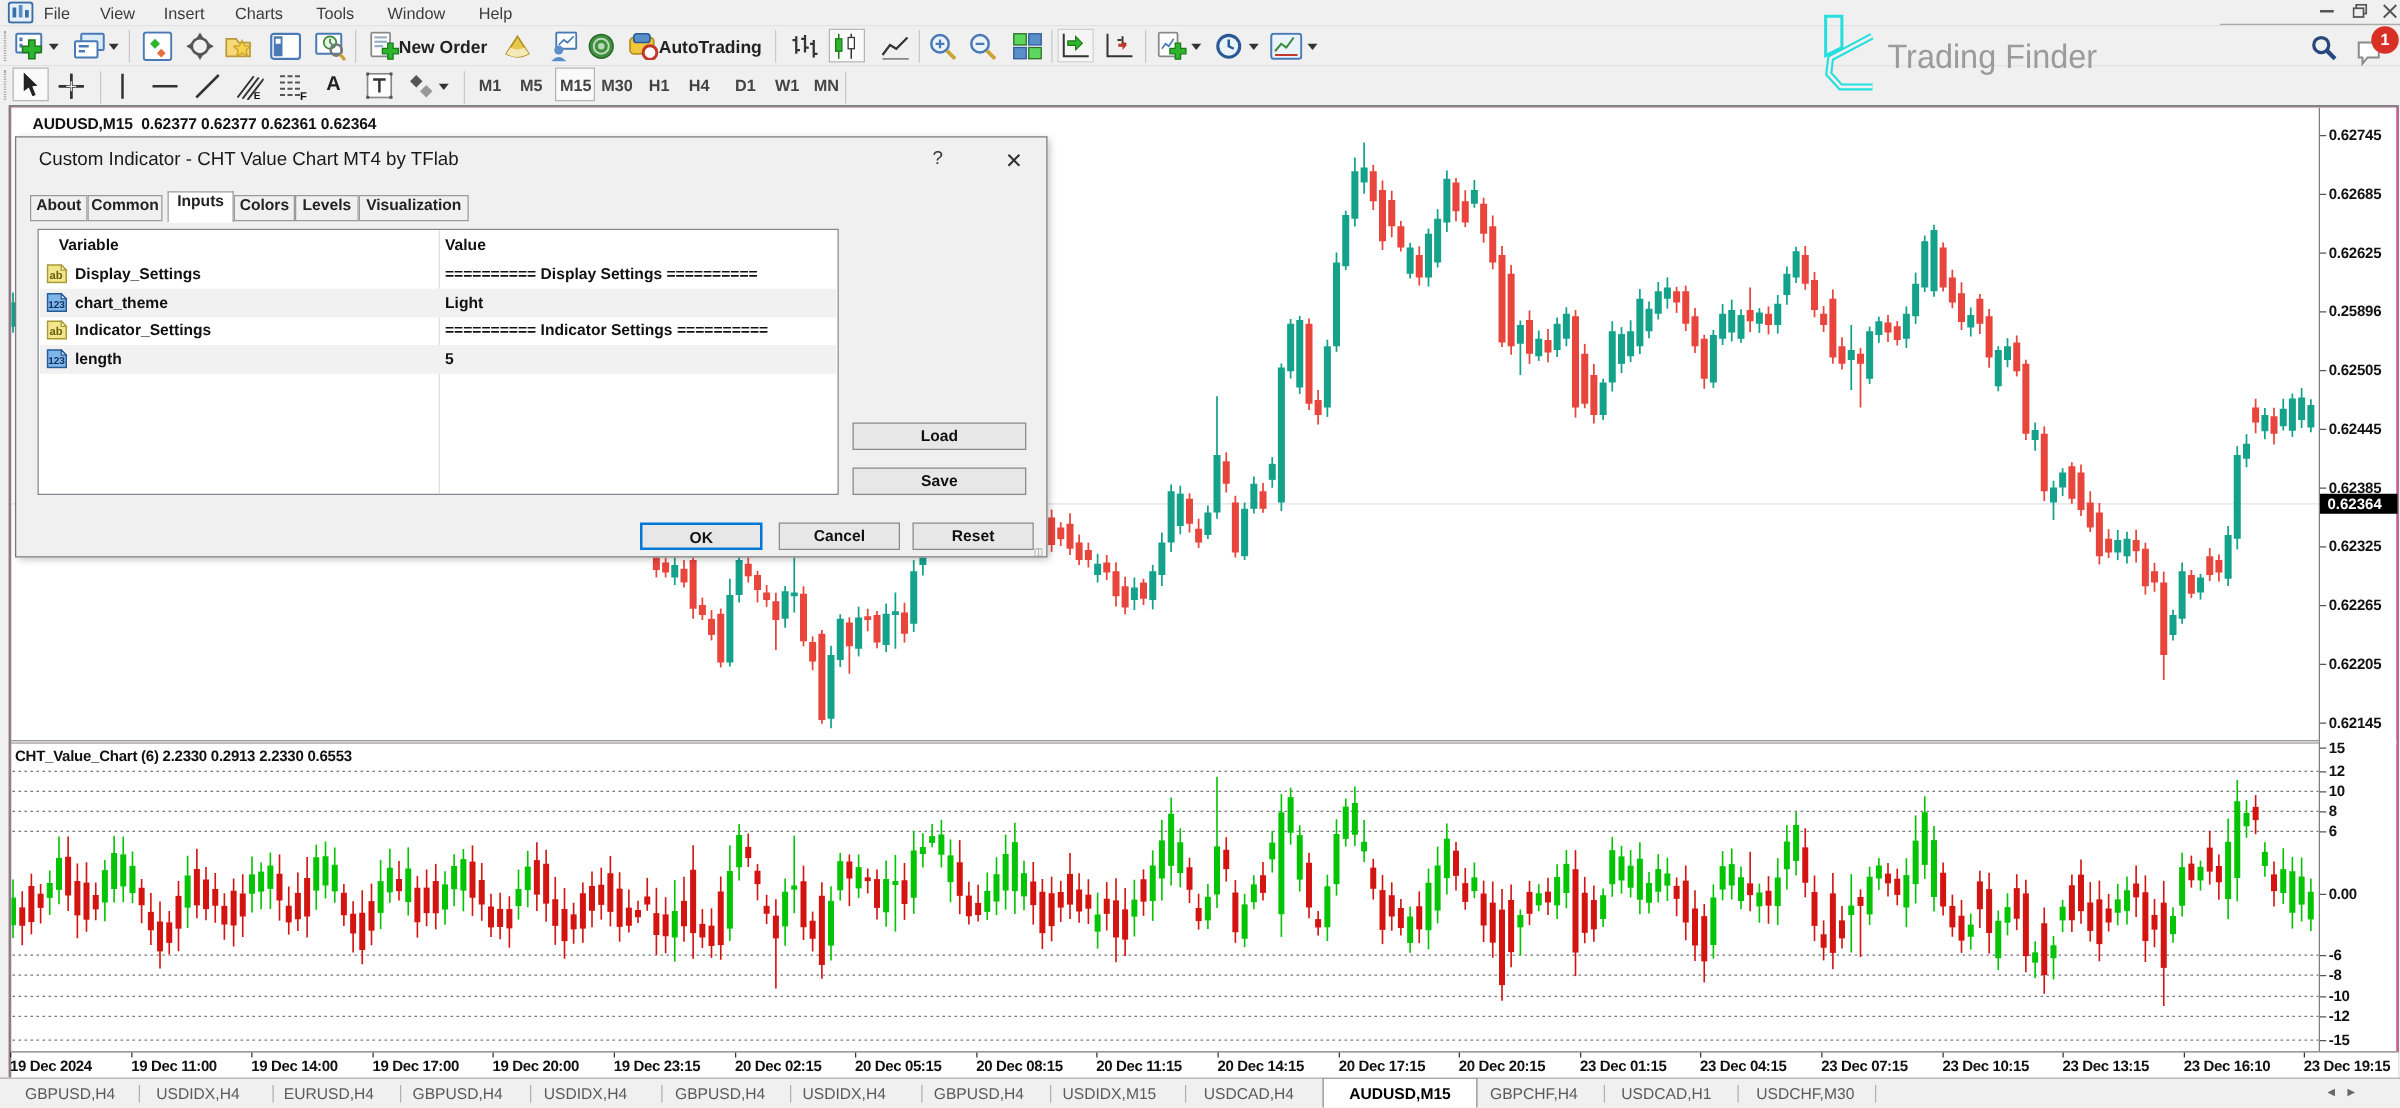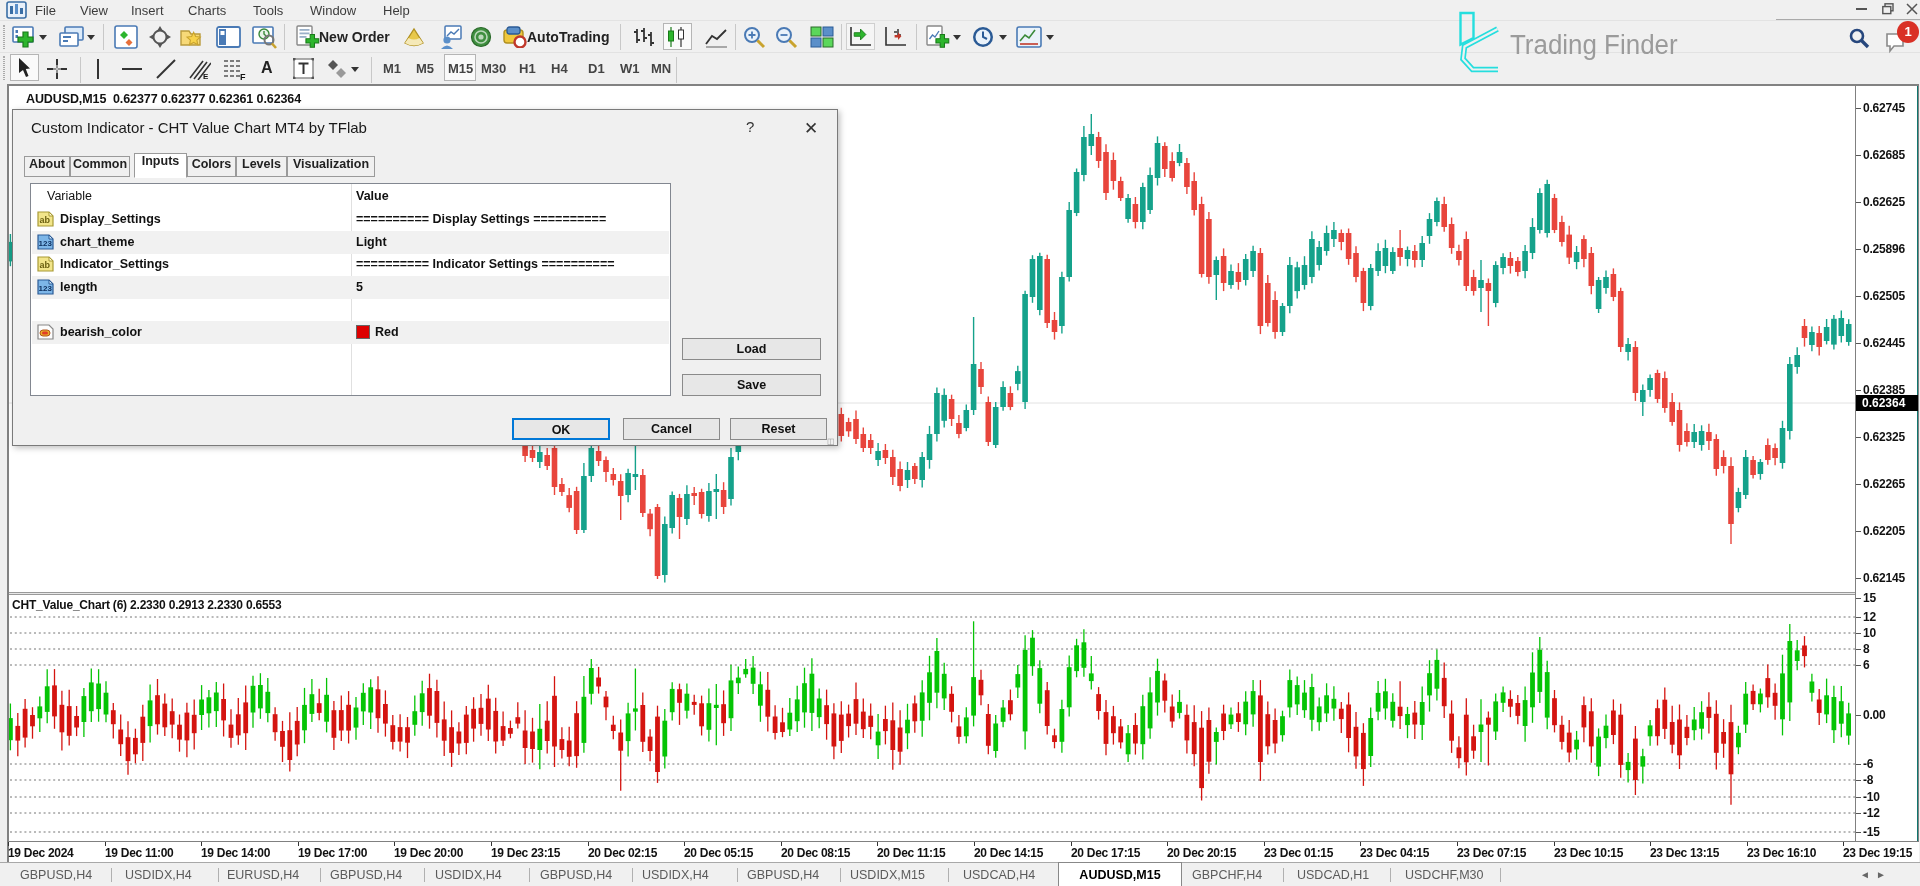--- a/index.html
+++ b/index.html
@@ -11,21 +11,21 @@
 .menu { position:absolute; top:3px; font-size:13px; color:#3c3c3c; }
 #toolbar1 { position:absolute; left:0; top:20px; width:1920px; height:32px; background:#f0f0f0; border-top:1px solid #e3e3e3; }
 #toolbar2 { position:absolute; left:0; top:52px; width:1920px; height:32px; background:#f0f0f0; border-top:1px solid #e2e2e2; }
 .tsep { position:absolute; top:3px; width:1px; height:26px; background:#c8c8c8; }
 .tf { position:absolute; top:8px; font-size:13px; font-weight:700; color:#444; }
 .tfbox { position:absolute; top:2px; height:27px; border:1px solid #b5b5b5; background:#fafafa; }
 .ddarrow { position:absolute; width:0; height:0; border-left:4px solid transparent; border-right:4px solid transparent; border-top:5px solid #333; }
 .btntext { position:absolute; font-size:14px; font-weight:600; color:#222; }
 
 
-#chartwin { position:absolute; left:7px; top:84px; width:1912px; height:778px; background:#0f766e; border:2px solid #828282; border-right:1px solid #828282; }
+#chartwin { position:absolute; left:7px; top:84px; width:1912px; height:778px; background:#ec4899; border:2px solid #828282; border-right:1px solid #828282; }
 #mainchart { position:absolute; left:0px; top:0px; width:1847px; height:506px; background:#fff; overflow:hidden; }
 #pricescale { position:absolute; left:1846px; top:0px; width:62px; height:774px; background:#fff; border-left:1px solid #808080; }
 .pl { position:absolute; left:7px; font-size:12px; font-weight:600; color:#111; letter-spacing:-0.2px; }
 .ptick { position:absolute; left:0; width:5px; height:1px; background:#555; }
 #curprice { position:absolute; left:0px; top:309px; width:62px; height:16px; background:#000; color:#fff; font-size:12px; font-weight:600; padding-left:6px; line-height:16px; }
 #splitter { position:absolute; left:0; top:506px; width:1908px; height:3px; background:#e8e8e8; border-top:1px solid #9a9a9a; border-bottom:1px solid #9a9a9a; }
 #indpanel { position:absolute; left:0; top:509px; width:1847px; height:246px; background:#fff; overflow:hidden; }
 #timeaxis { position:absolute; left:0; top:755px; width:1910px; height:21px; background:#fff; border-top:1px solid #808080; z-index:6; }
 .tl { position:absolute; top:4px; font-size:12px; font-weight:600; color:#111; letter-spacing:-0.3px; white-space:nowrap; }
 .ttick { position:absolute; top:0; width:1px; height:4px; background:#333; }
@@ -1478,21 +1478,21 @@
   <div class="dlgbtn-t" style="left:733px">?</div>
   <div class="dlgbtn-t" style="left:791px;font-size:17px">✕</div>
   <div class="dtab" style="left:11px;width:46px">About</div>
   <div class="dtab" style="left:57px;width:60px">Common</div>
   <div class="dtab" style="left:174px;width:49px">Colors</div>
   <div class="dtab" style="left:223px;width:51px">Levels</div>
   <div class="dtab" style="left:274px;width:88px">Visualization</div>
   <div class="dtab" style="left:121px;width:53px;top:43px;height:25px;background:#fff;border-bottom:1px solid #fff;z-index:2">Inputs</div>
   <div id="dtable">
     <div class="vline"></div>
-    <div class="abs" style="left:16px;top:5px;font-size:12.5px;font-weight:400;color:#111">Variable</div>
+    <div class="abs" style="left:16px;top:5px;font-size:12.5px;font-weight:700;color:#111">Variable</div>
     <div class="abs" style="left:325px;top:5px;font-size:12.5px;font-weight:600;color:#111">Value</div>
     <div class="drow" style="top:24px">
       <svg class="dic" viewBox="0 0 17 16">
             <path d="M1 1 h11 l4 4 v10 h-15 z" fill="#f2e58a" stroke="#a89a35" stroke-width="1.2"></path>
             <path d="M12 1 l4 4 h-4 z" fill="#fffbd8" stroke="#a89a35" stroke-width="1"></path>
             <text x="2.5" y="12" font-size="9" font-weight="bold" fill="#6a5f10" font-family="Liberation Sans">ab</text>
           </svg>
       <div class="dlab">Display_Settings</div>
       <div class="dval">========== Display Settings ==========</div>
     </div>
@@ -1516,30 +1516,20 @@
     </div>
     <div class="drow" style="top:92px;background:#f1f1f1">
       <svg class="dic" viewBox="0 0 17 16">
             <path d="M1 1 h11 l4 4 v10 h-15 z" fill="#7db6e8" stroke="#2a5a95" stroke-width="1.2"></path>
             <path d="M12 1 l4 4 h-4 z" fill="#cfe5f7" stroke="#2a5a95" stroke-width="1"></path>
             <text x="1.5" y="12" font-size="8" font-weight="bold" fill="#0b2d5c" font-family="Liberation Sans">123</text>
           </svg>
       <div class="dlab">length</div>
       <div class="dval">5</div>
     </div>
-    <div class="drow" style="top:137px;background:#f1f1f1">
-      <svg class="dic" viewBox="0 0 17 16">
-            <path d="M1 1 h11 l4 4 v10 h-15 z" fill="#fdfdfd" stroke="#888" stroke-width="1.2"></path>
-            <rect x="3" y="6" width="10" height="6" rx="3" fill="#e8b02a" stroke="#b3541e" stroke-width="1"></rect>
-            <rect x="5" y="7.5" width="6" height="3" rx="1.5" fill="#e23d28"></rect>
-          </svg>
-      <div class="dlab">bearish_color</div>
-      <div class="swatch" style="left:324px;background:#dd0000"></div>
-      <div class="dval" style="left:343px">Red</div>
-    </div>
   </div>
   <div class="wbtn" style="left:669px;top:228px;width:139px">Load</div>
   <div class="wbtn" style="left:669px;top:264px;width:139px">Save</div>
   <div class="wbtn" style="left:499px;top:308px;width:98px;border:2px solid #0078d7">OK</div>
   <div class="wbtn" style="left:610px;top:308px;width:97px">Cancel</div>
   <div class="wbtn" style="left:717px;top:308px;width:97px">Reset</div>
   <div class="abs" style="left:814px;top:327px;color:#999;font-size:8px">◫</div>
 </div>
 
 </div>

